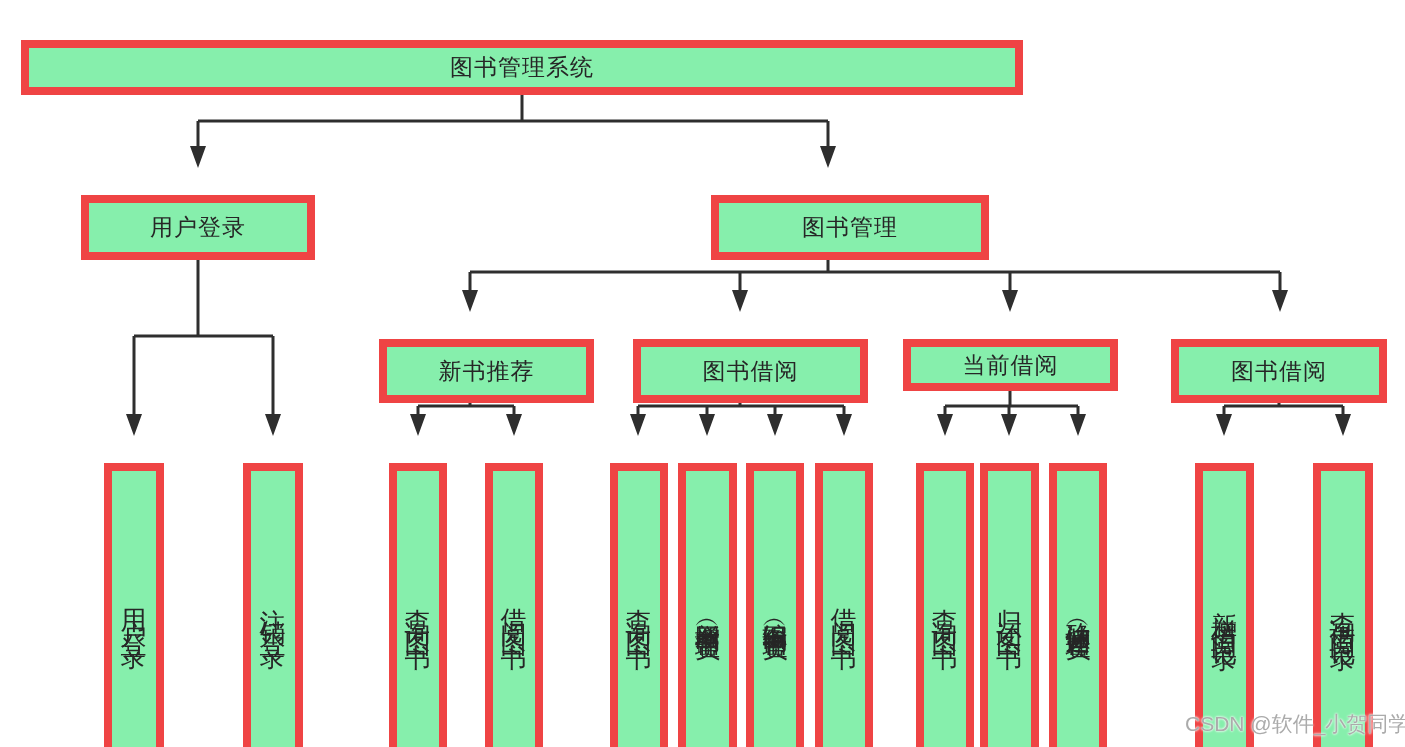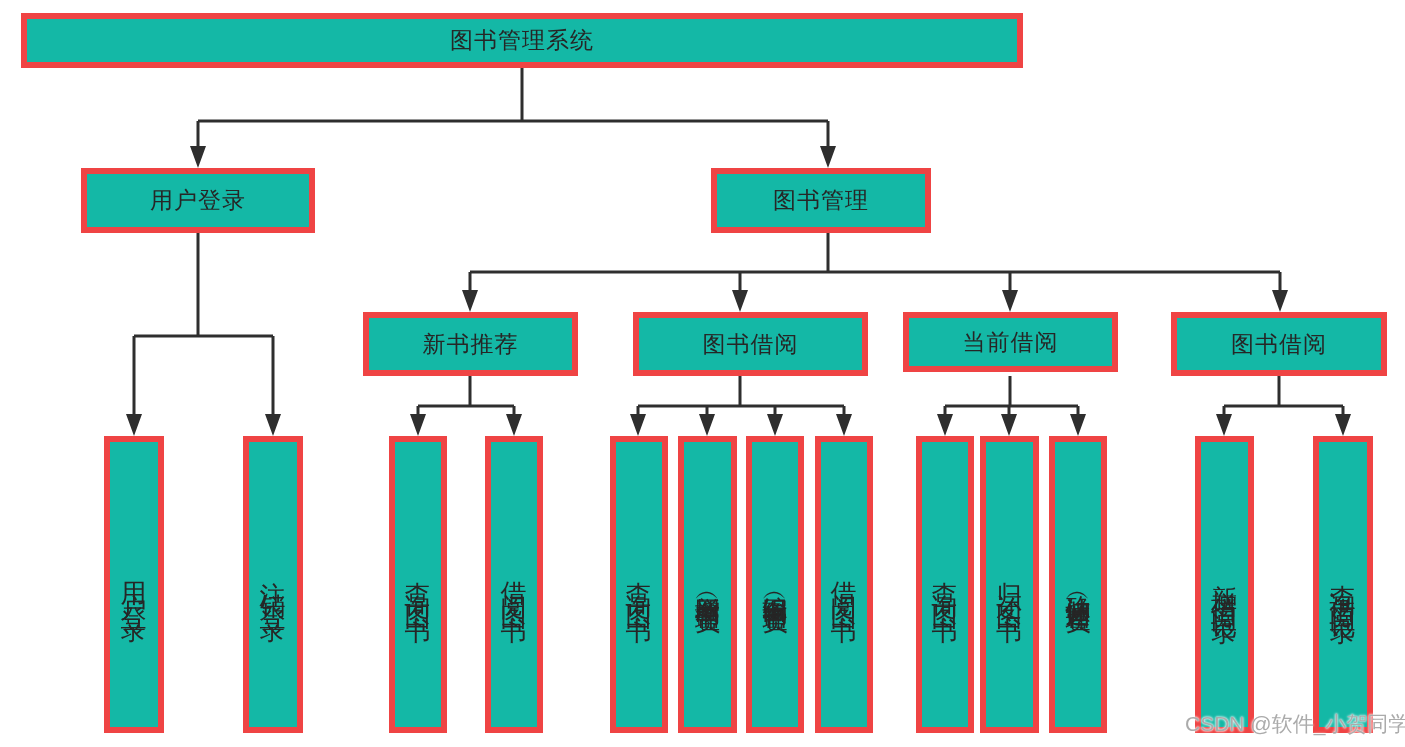--- a/index.html
+++ b/index.html
@@ -6,27 +6,28 @@
   #canvas{
     position:relative;
     width:1405px;height:747px;
     background:#ffffff;
     font-family:"Liberation Sans","DejaVu Sans",sans-serif;
     color:#262626;
     overflow:hidden;
   }
   .box{
     position:absolute;
-    background:#14b8a6;
-    border:6px solid #ef4444;
+    background:#86efac;
+    border:8px solid #ef4444;
     box-sizing:border-box;
     display:flex;
     align-items:center;
     justify-content:center;
     z-index:2;
+    margin-top:27px;
   }
   .hlabel{
     font-size:23px;
     letter-spacing:1px;
     white-space:nowrap;
   }
   .tall .vlabel{
     writing-mode:vertical-rl;
     white-space:nowrap;
     font-size:26px;
@@ -71,31 +72,31 @@
              M1216,414 h16 l-8,22 z M1335,414 h16 l-8,22 z" fill="#2e2e2e" stroke="none"></path>
   </svg>
 
   <div class="box" style="left:21px;top:13px;width:1002px;height:55px;">
     <span class="hlabel">图书管理系统</span>
   </div>
 
   <div class="box" style="left:81px;top:168px;width:234px;height:65px;">
     <span class="hlabel">用户登录</span>
   </div>
-  <div class="box" style="left:711px;top:168px;width:220px;height:65px;">
+  <div class="box" style="left:711px;top:168px;width:278px;height:65px;">
     <span class="hlabel">图书管理</span>
   </div>
 
-  <div class="box" style="left:363px;top:312px;width:215px;height:64px;">
+  <div class="box" style="left:379px;top:312px;width:215px;height:64px;">
     <span class="hlabel">新书推荐</span>
   </div>
   <div class="box" style="left:633px;top:312px;width:235px;height:64px;">
     <span class="hlabel">图书借阅</span>
   </div>
-  <div class="box" style="left:903px;top:312px;width:215px;height:60px;">
+  <div class="box" style="left:903px;top:312px;width:215px;height:52px;">
     <span class="hlabel">当前借阅</span>
   </div>
   <div class="box" style="left:1171px;top:312px;width:216px;height:64px;">
     <span class="hlabel">图书借阅</span>
   </div>
 
   <div class="box tall" style="left:104px;top:436px;width:60px;height:297px;">
     <span class="vlabel">用户登录</span>
   </div>
   <div class="box tall" style="left:243px;top:436px;width:60px;height:297px;">

